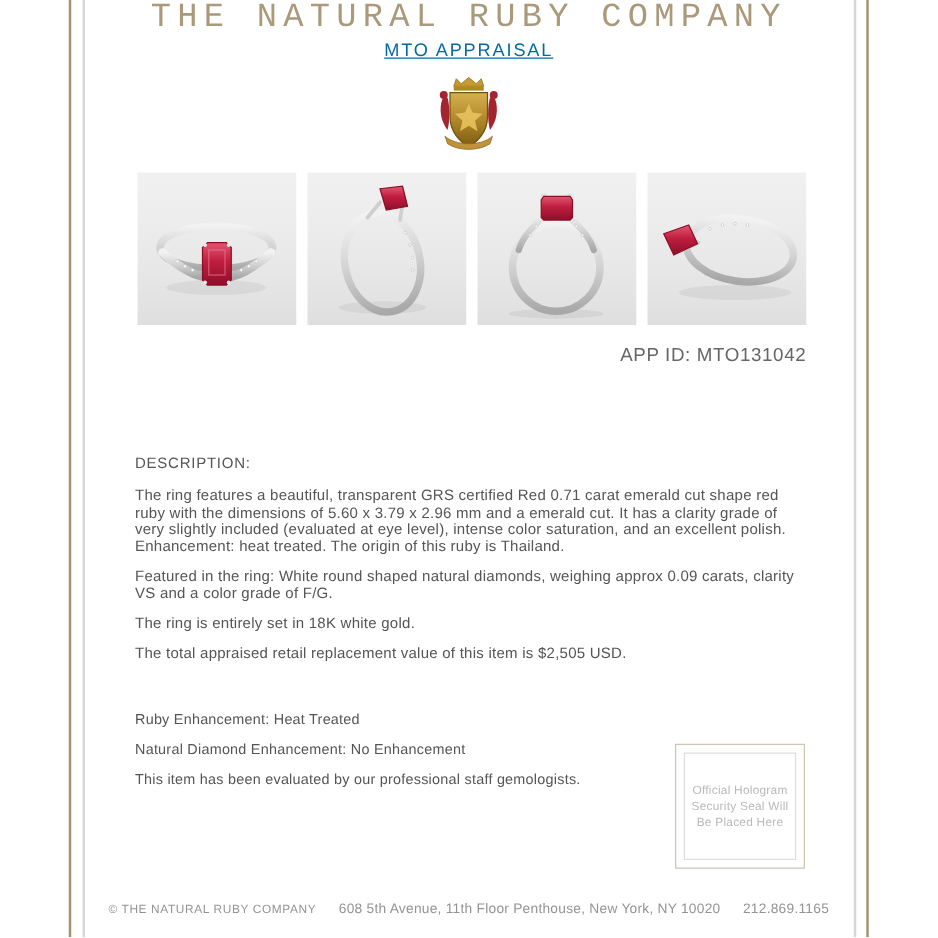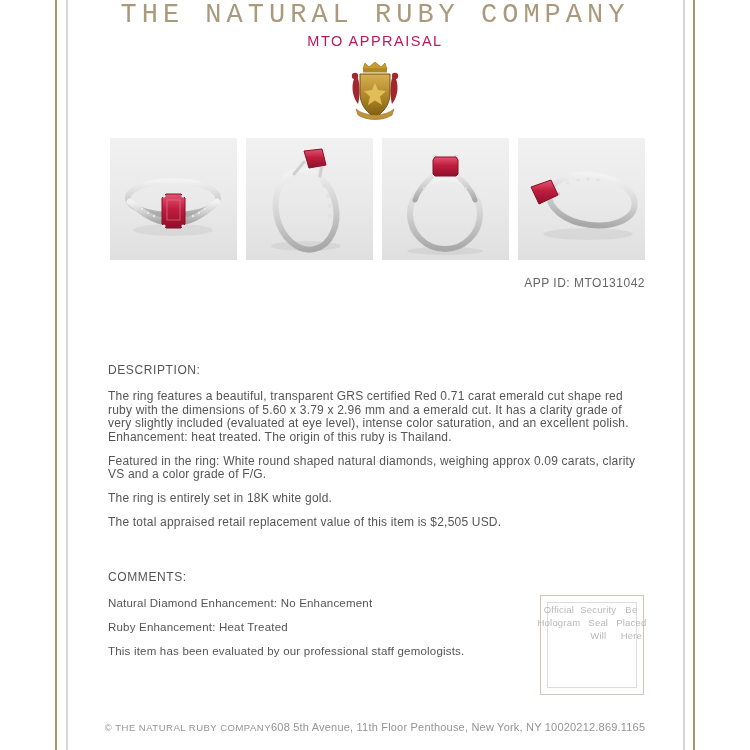--- a/index.html
+++ b/index.html
@@ -15,35 +15,35 @@
   .vline-tan-right { left:693px; background:#a6946e; }
 
   
   .company-title {
     position:absolute; top:0; left:0; width:100%; text-align:center;
     font-family:Liberation Mono, monospace; font-weight:400;
     font-size:27px; letter-spacing:5px; color:#ab997c; white-space:nowrap;
   }
   .doc-subtitle {
     position:absolute; top:33px; left:0; width:100%; text-align:center;
-    font-size:14.5px; letter-spacing:1.5px; color:#be185d;
+    font-size:14.5px; letter-spacing:1.5px; color:#0369a1;text-decoration:underline;
   }
   .crest { position:absolute; top:61px; left:349px; width:52px; height:64px; }
 
   
   .gallery { position:absolute; top:138px; left:110px; display:flex; gap:9px; }
   .photo {
     width:127px; height:122px;
     background:linear-gradient(180deg,#f2f1f2 0%, #eae9ea 55%, #e0dfe0 100%);
   }
   .photo svg { display:block; }
 
   .app-id {
     position:absolute; top:276px; left:345px; width:300px; text-align:right;
-    font-size:12px; letter-spacing:0.5px; color:#666;
+    font-size:15px; letter-spacing:0.5px; color:#666;
   }
 
   
   .desc-block { position:absolute; top:363px; left:108px; width:540px; color:#555; }
   .section-heading {
     font-size:12px; letter-spacing:0.6px; color:#555; font-weight:normal;
     margin:0 0 13px 0;
   }
   .desc-block p {
     margin:0 0 10.5px 0; font-size:12px; line-height:13.5px; letter-spacing:0.2px;
@@ -53,28 +53,28 @@
     font-size:11.5px; line-height:13.5px; letter-spacing:0.2px; margin:0 0 10.5px 0;
   }
 
   
   .holo-box {
     position:absolute; left:540px; top:595px; width:104px; height:100px;
     border:1px solid #cfc6b4; padding:6px; box-sizing:border-box; background:#fff;
   }
   .holo-inner {
     width:100%; height:100%; border:1px solid #dddddd; box-sizing:border-box;
-    display:flex; flex-direction:row; justify-content:center;
+    display:flex; flex-direction:column; justify-content:center;
     text-align:center; color:#b9b9b9; font-size:9.5px; line-height:13px; letter-spacing:0.2px;
   }
 
   
   .footer-line1 {
     position:absolute; top:721px; left:0; width:100%;
-    display:flex; justify-content:center; align-items:baseline; 
+    display:flex; justify-content:center; align-items:baseline; gap:18px;
     color:#949494; font-size:11px; letter-spacing:0.2px;
   }
   .footer-copyright { font-size:9.5px; letter-spacing:0.5px; }
   .footer-line2 {
     position:absolute; top:763px; left:0; width:100%; text-align:center;
     color:#949494; font-size:11px; letter-spacing:0.3px;
   }
 </style>
 </head>
 <body>
@@ -195,23 +195,22 @@
 
   <div class="desc-block">
     <div class="section-heading">DESCRIPTION:</div>
     <p>The ring features a beautiful, transparent GRS certified Red  0.71 carat emerald cut shape red ruby with the dimensions of 5.60 x 3.79 x 2.96 mm and a emerald cut. It has a clarity grade of very slightly included (evaluated at eye level), intense color saturation, and an excellent polish. Enhancement: heat treated. The origin of this ruby is Thailand.</p>
     <p>Featured in the ring: White round shaped natural diamonds, weighing approx 0.09 carats, clarity VS and a color grade of F/G.</p>
     <p>The ring is entirely set in 18K white gold.</p>
     <p>The total appraised retail replacement value of this item is $2,505 USD.</p>
   </div>
 
   <div class="comments-block">
-    <div class="section-heading">COMMENTS:</div>
+    <div class="comment-line">Ruby Enhancement: Heat Treated</div>
     <div class="comment-line">Natural Diamond Enhancement: No Enhancement</div>
-    <div class="comment-line">Ruby Enhancement: Heat Treated</div>
     <div class="comment-line">This item has been evaluated by our professional staff gemologists.</div>
   </div>
 
   <div class="holo-box">
     <div class="holo-inner">
       <div>Official Hologram</div>
       <div>Security Seal Will</div>
       <div>Be Placed Here</div>
     </div>
   </div>

